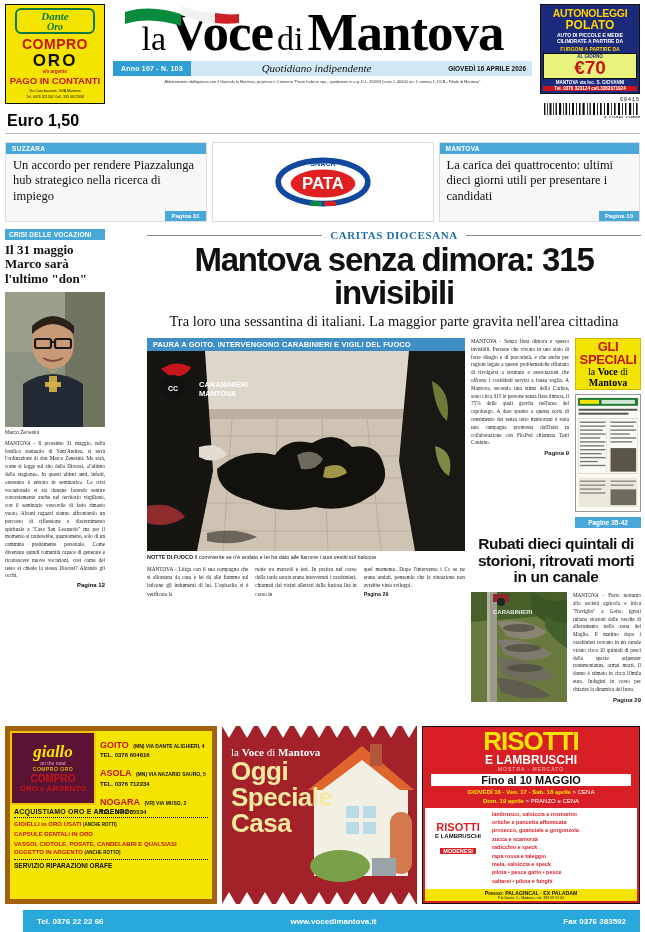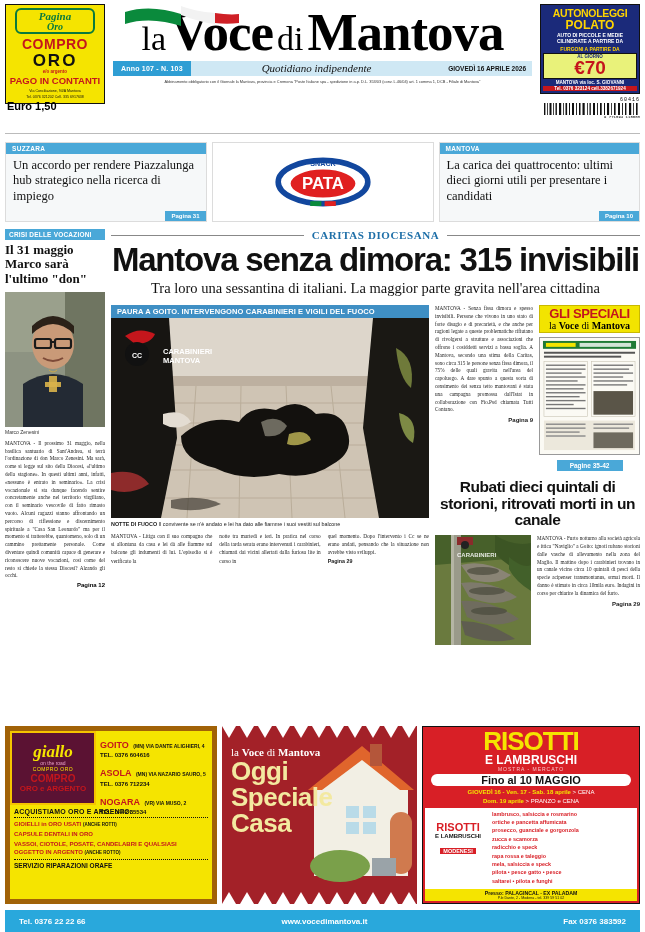--- a/index.html
+++ b/index.html
@@ -69,22 +69,22 @@
   .auto-price .lbl { color: #1b2a7a; font-family: "Liberation Sans", sans-serif; font-weight: bold; font-size: 4.5px; display: block; }
   .auto-price .val { color: #c4161c; font-family: "Liberation Sans", sans-serif; font-weight: bold; font-size: 19px; line-height: .95; }
   .auto-mid { color: #ffd400; font-family: "Liberation Sans", sans-serif; font-weight: bold; font-size: 5px; text-align: center; }
   .auto-foot { color: #fff; font-family: "Liberation Sans", sans-serif; font-weight: bold; font-size: 4.6px; text-align: center; margin-top: 1px; }
   .auto-tel { background: #c4161c; color: #fff; font-family: "Liberation Sans", sans-serif; font-weight: bold; font-size: 4.6px; text-align: center; margin-top: 1px; }
   .barcode { height: 22px; margin-top: 3px; display: flex; flex-direction: column; align-items: flex-end; }
   .bc-num { font-size: 5px; font-family: "Liberation Mono", monospace; letter-spacing: 1px; }
   .bc-bars { width: 96px; height: 14px; }
   .bc-txt { font-size: 4px; font-family: "Liberation Mono", monospace; }
 
-  .euro { font-family: "Liberation Sans", sans-serif; font-weight: bold; font-size: 11px;
-          position: absolute; left: 7px; top: 100px; }
+  .euro { font-family: "Liberation Sans", sans-serif; font-weight: bold; font-size: 16px;
+          position: absolute; left: 7px; top: 112px; }
 
   .hairline { border-top: 1px solid #bbb; margin: 0 0 4px 0; }
 
   
   .promo-row { display: flex; gap: 5px; height: 80px; margin-top: 20px; }
   .promo {
     flex: 1; background: #f6f8f9; border: 1px solid #dcdcdc;
     display: flex; flex-direction: column; position: relative; overflow: hidden;
   }
   .promo-kicker {
@@ -111,21 +111,21 @@
     font-weight: bold; font-size: 6.5px; padding: 2px 4px; text-transform: uppercase;
     letter-spacing: .2px;
   }
   .rail-head { font-size: 13px; font-weight: bold; line-height: 1.1; margin-top: 3px; color: #111; }
   .rail-photo { width: 100%; height: 135px; margin-top: 6px; background: #6f7a6a; position: relative; overflow: hidden; }
   .rail-cap { font-size: 5px; color: #333; margin-top: 2px; font-family: "Liberation Sans", sans-serif; }
   .rail-text { font-size: 5.2px; line-height: 1.5; text-align: justify; margin-top: 5px; color: #1a1a1a; }
   .rail-page { text-align: right; font-family: "Liberation Sans", sans-serif; font-weight: bold; font-size: 6px; margin-top: 2px; }
 
   
-  .main { flex: 1; }
+  .main { flex: 1; margin-left: 36px; }
   .caritas-row { display: flex; align-items: center; gap: 8px; margin-bottom: 2px; }
   .caritas-line { flex: 1; height: 1px; background: #888; }
   .caritas { color: #1e6fa8; font-family: "Liberation Serif", serif; font-weight: bold;
              font-size: 11px; letter-spacing: .6px; white-space: nowrap; }
   .big-head {
     font-family: "Liberation Sans", sans-serif; font-weight: bold;
     font-size: 33px; line-height: 1; letter-spacing: -1.2px; text-align: center; color: #111;
   }
   .sub-head { font-size: 14.5px; text-align: center; margin-top: 4px; color: #111; }
 
@@ -204,53 +204,53 @@
   .casa-big { font-family: "Liberation Sans", sans-serif; font-weight: bold; color: #f3e9a0;
               font-size: 26px; line-height: 1.0; letter-spacing: -.5px; }
 
   
   .ad-risotti { flex: 1; background: #d81f26; border: 1px solid #111; display: flex; flex-direction: column; padding: 2px; }
   .r-title { color: #f5e400; font-family: "Liberation Sans", sans-serif; font-weight: bold;
              font-size: 26px; text-align: center; line-height: .95; letter-spacing: -1px; }
   .r-sub { color: #fff; font-family: "Liberation Sans", sans-serif; font-weight: bold; font-size: 12px; text-align: center; line-height: 1; }
   .r-sub2 { color: #f8c0c4; font-family: "Liberation Sans", sans-serif; font-size: 5px; text-align: center; letter-spacing: 1px; }
   .r-fino { background: #fff; color: #111; font-family: "Liberation Sans", sans-serif; font-weight: bold;
-            font-size: 11px; text-align: center; margin: 2px 6px; border-radius: 6px; }
+            font-size: 11px; text-align: center; margin: 2px 6px; }
   .r-dates { color: #f5e400; font-family: "Liberation Sans", sans-serif; font-weight: bold; font-size: 6px;
              text-align: center; line-height: 1.5; }
   .r-dates .w { color: #fff; font-weight: normal; }
   .r-body { display: flex; flex: 1; background: #fff; margin: 2px 0 0 0; padding: 2px; gap: 3px; }
   .r-logo { width: 62px; flex: 0 0 62px; text-align: center; padding-top: 12px; }
   .r-logo .rl1 { color: #d81f26; font-family: "Liberation Sans", sans-serif; font-weight: bold; font-size: 11px; line-height: 1; }
   .r-logo .rl2 { color: #111; font-family: "Liberation Sans", sans-serif; font-weight: bold; font-size: 6px; }
   .r-logo .rl3 { background: #d81f26; color: #fff; font-family: "Liberation Sans", sans-serif; font-weight: bold;
                  font-size: 5.5px; display: inline-block; padding: 0 3px; margin-top: 2px; }
   .r-list { flex: 1; }
   .r-list div { color: #d81f26; font-family: "Liberation Sans", sans-serif; font-weight: bold; font-size: 5.4px; line-height: 1.55; }
   .r-foot { background: #f5e400; color: #111; font-family: "Liberation Sans", sans-serif; font-weight: bold;
             font-size: 5.2px; text-align: center; padding: 1px; }
   .r-foot .tiny { font-size: 3.6px; font-weight: normal; display: block; }
 
   
   .footer {
     margin-top: 6px; background: #29a8dc; height: 22px; display: flex;
     align-items: center; justify-content: space-between; padding: 0 14px;
-    color: #fff; font-family: "Liberation Sans", sans-serif; font-weight: bold; font-size: 8px;
+    color: #fff; font-family: "Liberation Sans", sans-serif; font-weight: bold; font-size: 8px; margin-left: 18px;
   }
 </style>
 </head>
 <body>
 
 <div class="page">
 
   <div class="masthead-row">
 
     <div class="puntooro">
       <div class="po-logo">
-        <span>Pagina</span>
+        <span>Dante</span>
         <span>Oro</span>
       </div>
       <div class="po-compro">COMPRO</div>
       <div class="po-oro">ORO</div>
       <div class="po-sub">e/o argento</div>
       <div class="po-pago">PAGO IN CONTANTI</div>
       <div class="po-addr">
         <div>Via Conciliazione, 94/A  Mantova</div>
         <div>Tel. 0376 321202 Cell. 335 6917638</div>
       </div>

